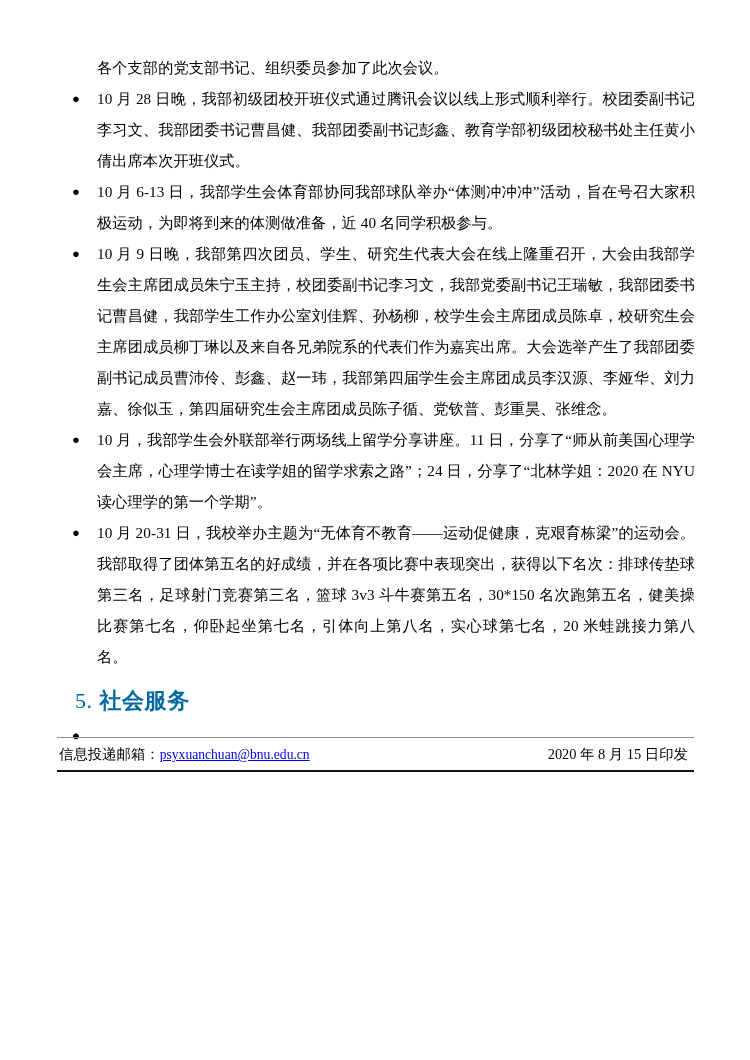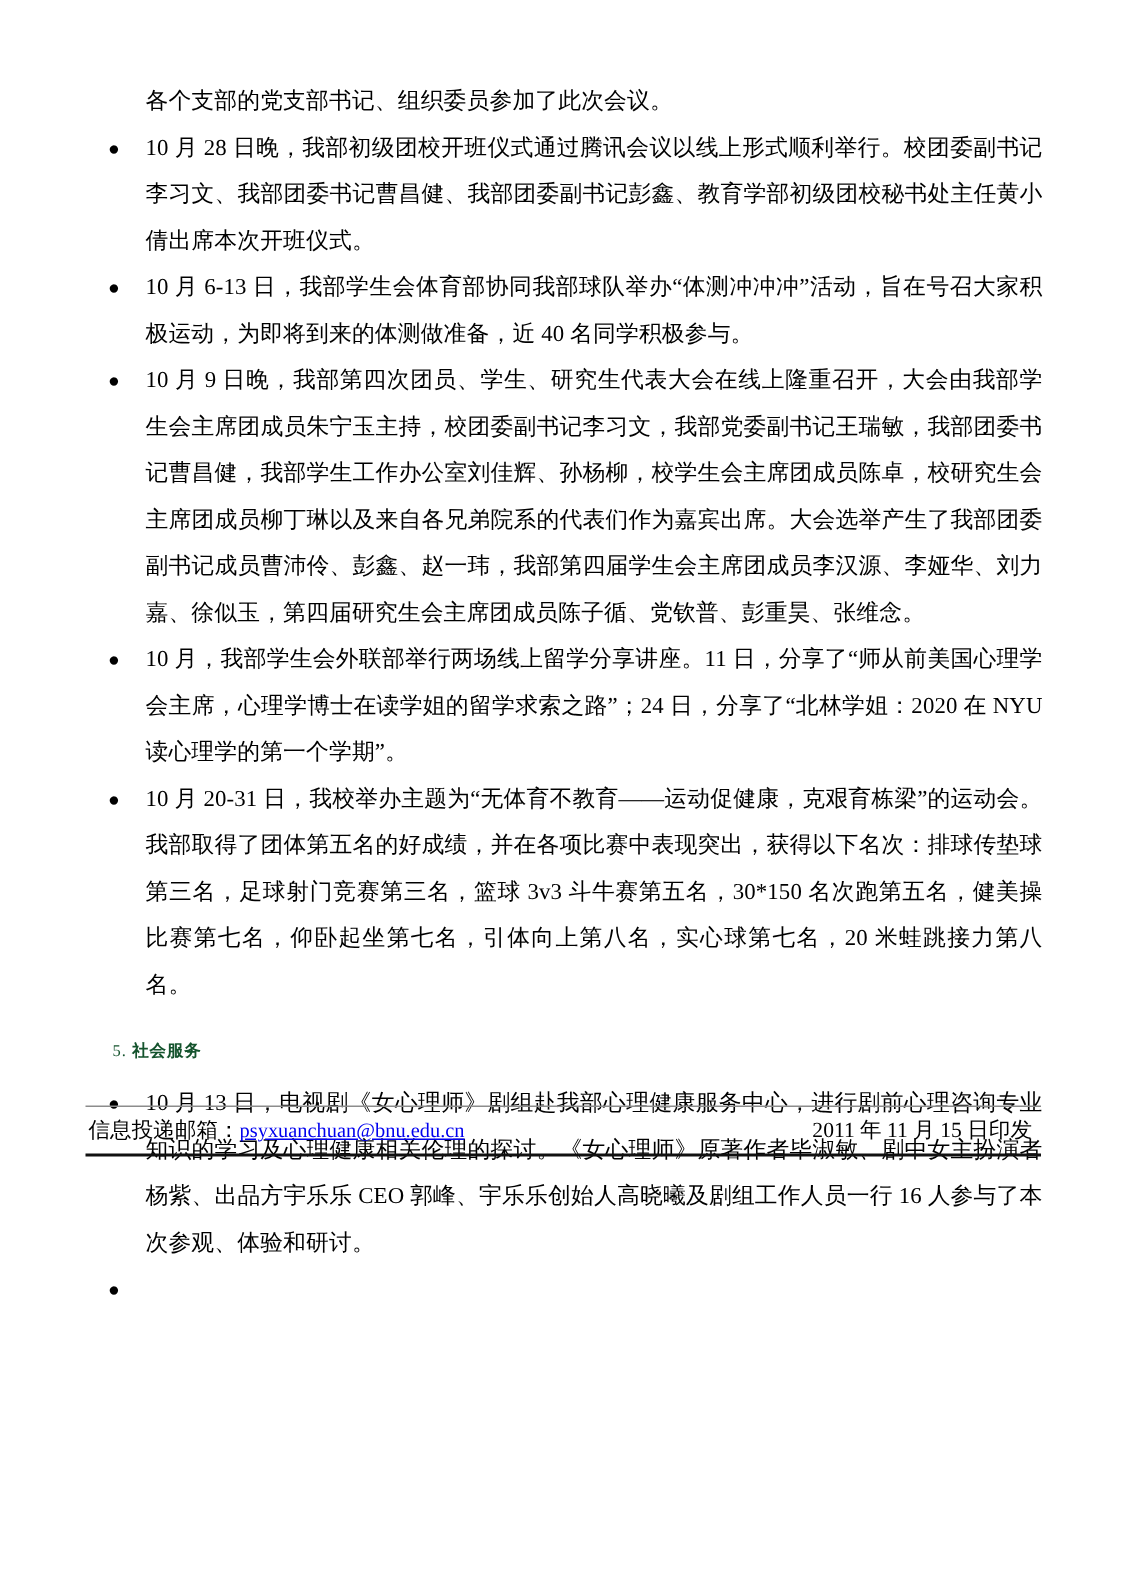--- a/index.html
+++ b/index.html
@@ -66,23 +66,23 @@
     top: 0;
     width: 14px;
     line-height: 31px;
     font-size: 13px;
     color: #000;
     text-align: left;
   }
 
   
   .section-heading {
-    color: #14532d;
+    color: #0369a1;
     font-family: "Liberation Sans", "DejaVu Sans", sans-serif;
-    font-size: 11px;
+    font-size: 22px;
     font-weight: 600;
     line-height: 30px;
     margin: 14px 0 4px 12px;
     letter-spacing: 0.6px;
   }
   .section-heading .num {
     font-family: "Liberation Serif", "DejaVu Serif", serif;
     font-weight: 500;
   }
 
@@ -167,35 +167,34 @@
 
     <h2 class="section-heading">
       <span class="num">5.</span>
       <span>社会服务</span>
     </h2>
 
     <ul class="bullet-list">
 
       <li class="bullet-item">
         <span class="bullet-marker">●</span>
-        <span>10 月 13 日，电视剧《女心理师》剧组赴我部心理健康服务中心，进行剧前心理咨询专业知识的学习及心理健康相关伦理的探讨。《女心理师》原著作者毕淑敏、剧中女主扮演者杨紫、出品方宇乐乐 CEO 郭峰、宇乐乐创始人高晓曦及剧组工作人员一行 16 人参与了本次参观、体验和研讨。</span>
       </li>
 
       <li class="bullet-item">
         <span class="bullet-marker">●</span>
       </li>
 
     </ul>
 
   </div>
 
   <div class="footer">
     <div class="footer-rule-top"></div>
     <div class="footer-row">
       <div class="footer-left">
         <span>信息投递邮箱：</span><a class="footer-email" href="#">psyxuanchuan@bnu.edu.cn</a>
       </div>
-      <div class="footer-right">2011 年 11 月 15 日印发</div>
+      <div class="footer-right">2020 年 8 月 15 日印发</div>
     </div>
     <div class="footer-rule-bottom"></div>
   </div>
 
 </div>
 
 </body></html>

